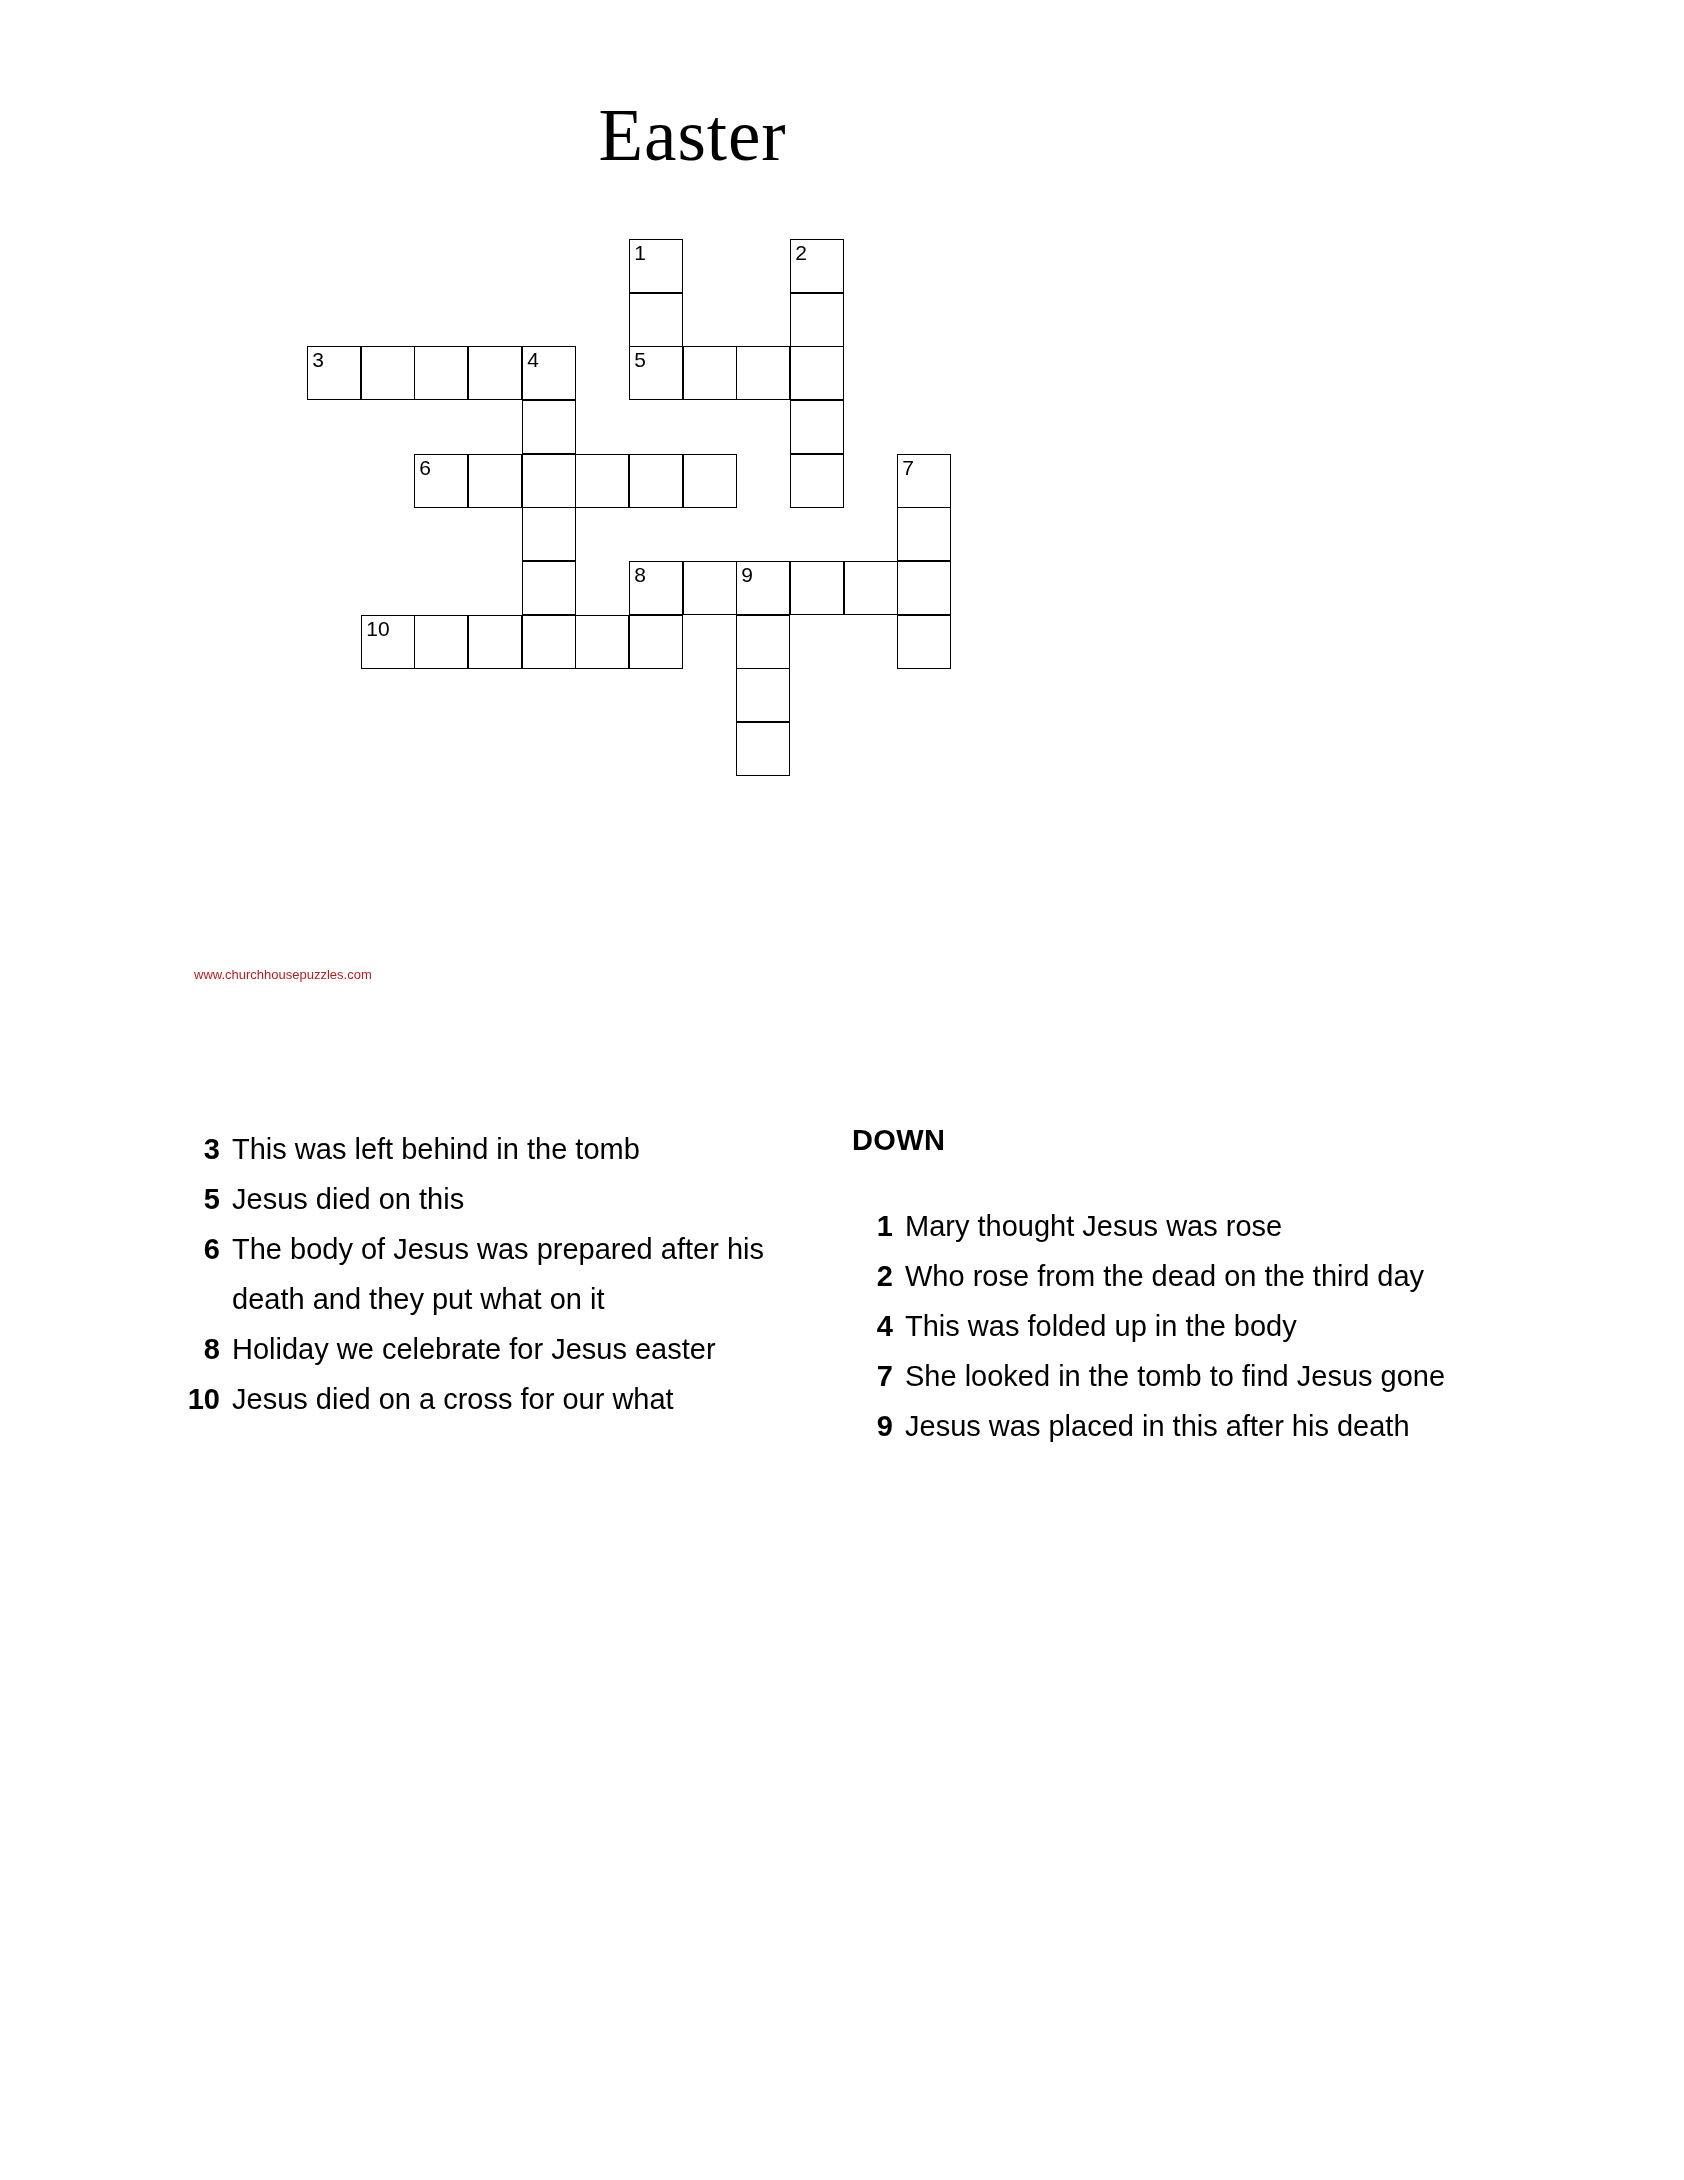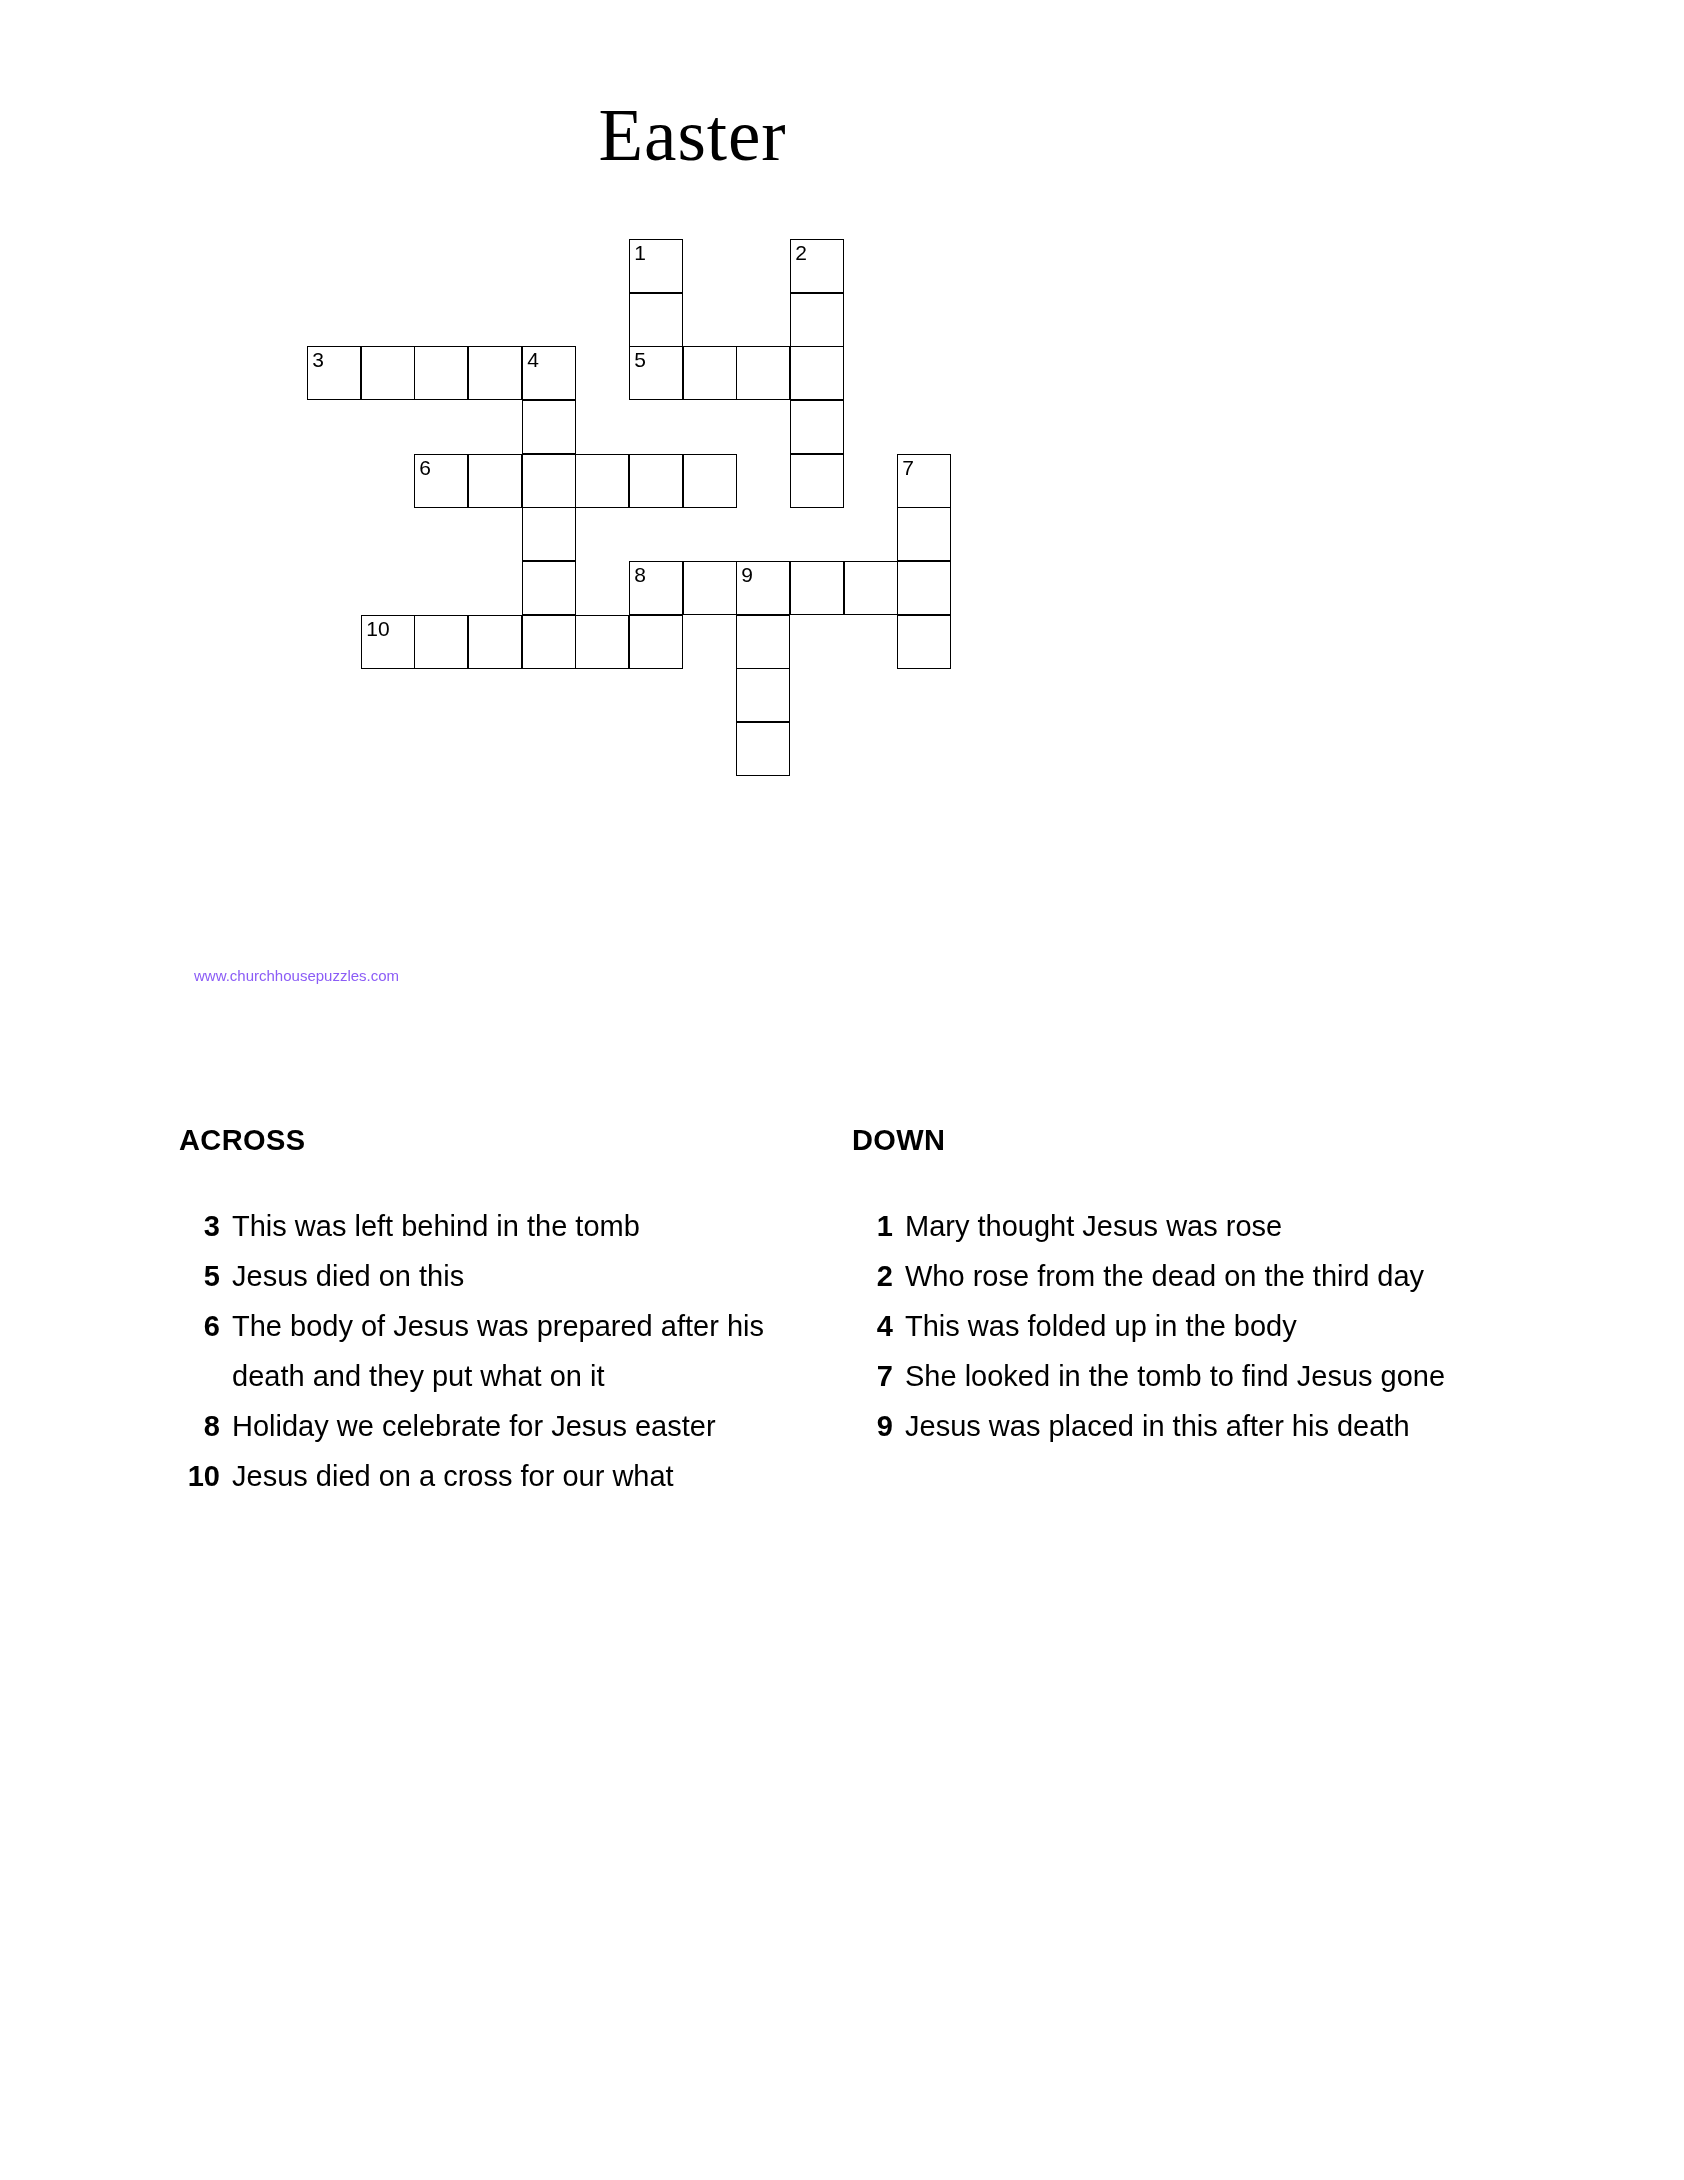--- a/index.html
+++ b/index.html
@@ -52,23 +52,23 @@
     top: 0.9px;
     font-size: 21px;
     line-height: 24px;
     font-family: "Liberation Sans", sans-serif;
   }
 
   #watermark {
     position: absolute;
     left: 194px;
     top: 967px;
-    font-size: 15px;
+    font-size: 13px;
     font-family: "Liberation Sans", sans-serif;
-    color: #8b5cf6;
+    color: #b91c1c;
   }
 
   
   .clue-col {
     position: absolute;
     top: 1124px;
   }
   #across-col { left: 179px; width: 596px; }
   #down-col   { left: 852px; width: 613px; }
 
@@ -177,21 +177,20 @@
       <div class="cell" style="left: 322px; top: 376px; width: 54px; height: 54px;"></div>
       <div class="cell" style="left: 429px; top: 376px; width: 54px; height: 54px;"></div>
       <div class="cell" style="left: 590px; top: 376px; width: 54px; height: 54px;"></div>
       <div class="cell" style="left: 429px; top: 429px; width: 54px; height: 54px;"></div>
       <div class="cell" style="left: 429px; top: 483px; width: 54px; height: 54px;"></div>
     </div>
 
   <div id="watermark">www.churchhousepuzzles.com</div>
 
   <div id="across-col" class="clue-col">
-    <div class="clue-head">ACROSS</div>
     <div id="across-list">
         <div class="clue">
           <span class="cnum">3</span>
           <span class="ctext">This was left behind in the tomb</span>
         </div>
         <div class="clue">
           <span class="cnum">5</span>
           <span class="ctext">Jesus died on this</span>
         </div>
         <div class="clue">

